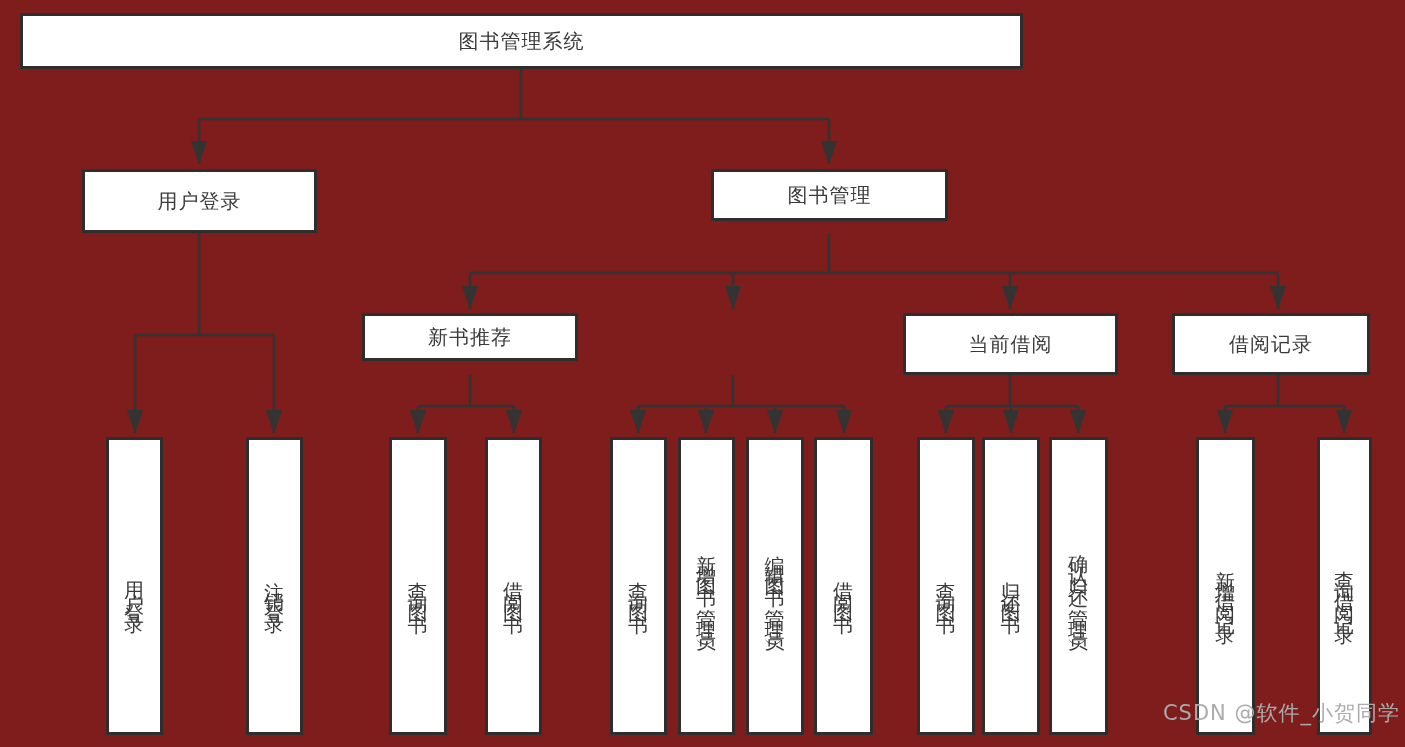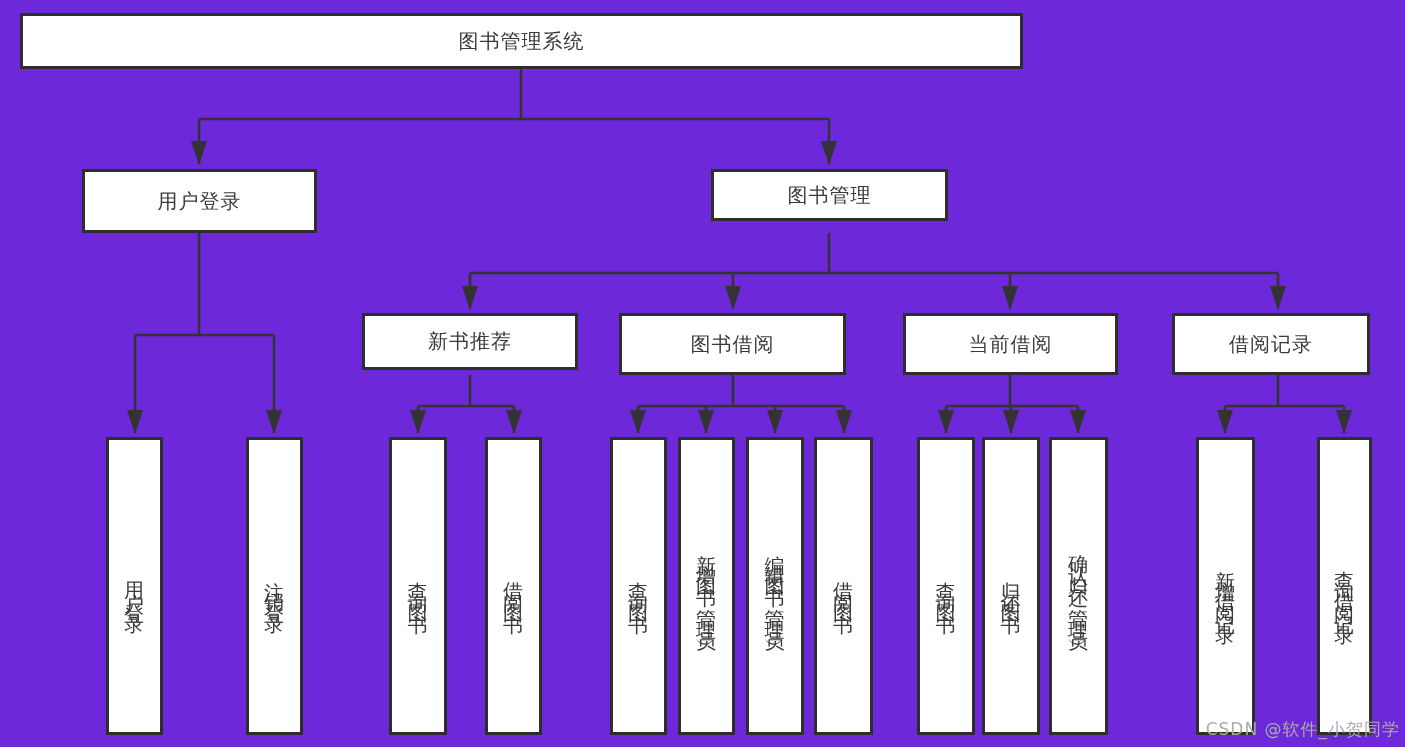--- a/index.html
+++ b/index.html
@@ -1,19 +1,19 @@
 <!DOCTYPE html>
 <html><head>
 <meta charset="utf-8">
 <style>
   html,body{margin:0;padding:0;background:#ffffff;}
   .canvas{
     position:relative;
     width:1405px;height:747px;
-    background:#6d28d9;
+    background:#7f1d1d;
     font-family:"DejaVu Sans", sans-serif;
     overflow:hidden;
   }
   svg.connectors{position:absolute;left:0;top:0;width:1405px;height:747px;}
   .node{
     position:absolute;
     box-sizing:border-box;
     background:#ffffff;
     border:3px solid #2e2e2e;
     color:#3a3a3a;
@@ -29,42 +29,42 @@
     text-orientation:mixed;
     letter-spacing:11px;
     line-height:1;
     font-size:20px;
     padding-top:4px;
   }
   
   .n-root{left:20px;top:13px;width:1003px;height:56px;}
   .n-user-login{left:82px;top:169px;width:235px;height:64px;}
   .n-book-mgmt{left:711px;top:169px;width:237px;height:52px;}
-  .n-new-book{left:362px;top:313px;width:216px;height:57px;}
+  .n-new-book{left:362px;top:313px;width:216px;height:48px;}
   .n-book-borrow{left:619px;top:313px;width:227px;height:62px;}
   .n-current-borrow{left:903px;top:313px;width:215px;height:62px;}
   .n-borrow-records{left:1172px;top:313px;width:198px;height:62px;}
   .n-leaf-user-login{left:106px;width:57px;}
   .n-leaf-logout{left:246px;width:57px;}
   .n-leaf-query1{left:389px;width:58px;}
   .n-leaf-borrow1{left:485px;width:57px;}
   .n-leaf-query2{left:610px;width:57px;}
   .n-leaf-add-book{left:678px;width:57px;}
   .n-leaf-edit-book{left:746px;width:58px;}
   .n-leaf-borrow2{left:814px;width:59px;}
   .n-leaf-query3{left:917px;width:58px;}
   .n-leaf-return{left:982px;width:58px;}
   .n-leaf-confirm{left:1049px;width:59px;}
   .n-leaf-add-record{left:1196px;width:59px;}
   .n-leaf-query-record{left:1317px;width:55px;}
   .watermark{
     position:absolute;
-    right:5px;bottom:6px;
+    right:5px;bottom:20px;
     color:#ababab;
-    font-size:17px;
+    font-size:21px;
     letter-spacing:1px;
     z-index:3;
     white-space:nowrap;
   }
 </style>
 </head>
 <body>
 
 <div class="canvas">
 
@@ -105,21 +105,20 @@
       <path d="M1344 406 L1344 433" marker-end="url(#ah)"></path>
     </g>
   </svg>
 
   <div class="node n-root">图书管理系统</div>
 
   <div class="node n-user-login">用户登录</div>
   <div class="node n-book-mgmt">图书管理</div>
 
   <div class="node n-new-book">新书推荐</div>
-  <div class="node n-book-borrow">图书借阅</div>
   <div class="node n-current-borrow">当前借阅</div>
   <div class="node n-borrow-records">借阅记录</div>
 
   <div class="node leaf n-leaf-user-login">用户登录</div>
   <div class="node leaf n-leaf-logout">注销登录</div>
 
   <div class="node leaf n-leaf-query1">查询图书</div>
   <div class="node leaf n-leaf-borrow1">借阅图书</div>
 
   <div class="node leaf n-leaf-query2">查询图书</div>

